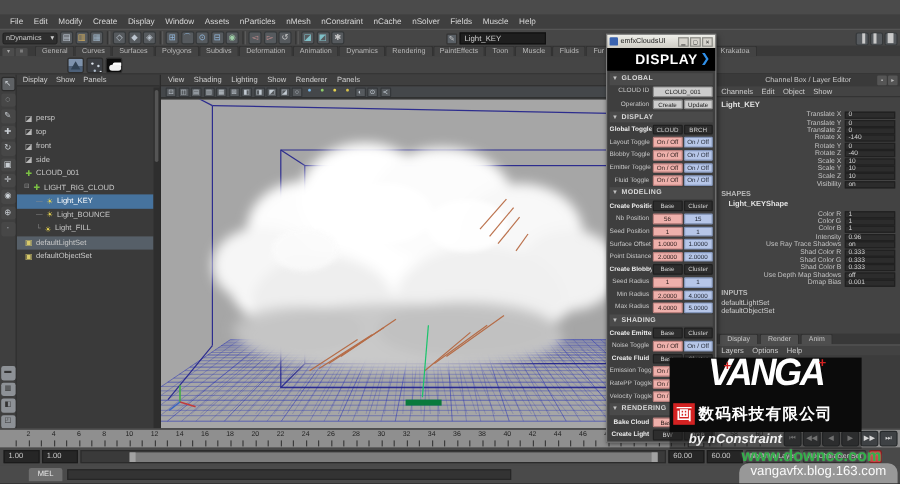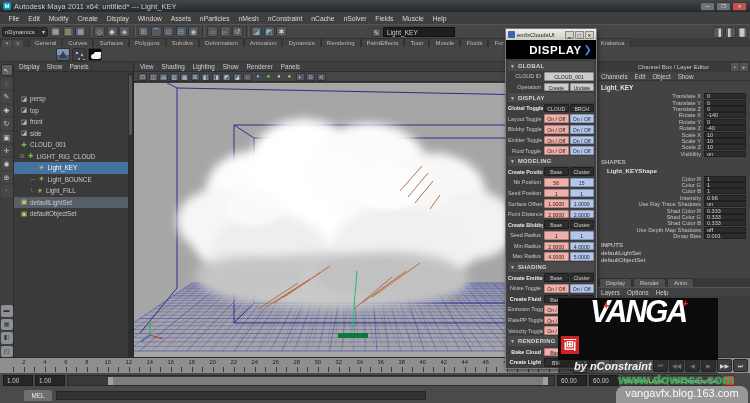--- a/index.html
+++ b/index.html
@@ -135,29 +135,20 @@
 #brand-credit{position:absolute;left:0;top:62px;width:160px;height:14px;background:rgba(30,30,30,.55);font-size:11px;font-weight:bold;font-style:italic;color:#f2f2f2;padding-left:16px;line-height:13px;white-space:nowrap}
 #wm-big{left:610px;top:344px;font-size:27px;font-weight:bold;color:rgba(46,170,60,.22);-webkit-text-stroke:1.4px rgba(46,175,62,.85);letter-spacing:1px;z-index:30;white-space:nowrap}
 #wm-url1{left:618px;top:372px;font-size:13.5px;font-weight:bold;color:#33b04a;z-index:30;text-shadow:0 0 2px rgba(255,255,255,.35);white-space:nowrap}
 #wm-pill{left:616px;top:386px;width:132px;height:32px;background:rgba(158,158,158,.93);border-radius:8px;font-size:11px;color:#fafafa;text-align:center;line-height:15px;z-index:31;white-space:nowrap}
 </style>
 </head>
 <body>
 
 <div id="root">
 
-  <div class="abs" id="titlebar">
-    <div id="maya-logo">M</div>
-    <div id="title-text">Autodesk Maya 2011 x64: untitled*  ---  Light_KEY</div>
-    <div id="win-btns">
-      <div class="winbtn">—</div>
-      <div class="winbtn">❐</div>
-      <div class="winbtn close">✕</div>
-    </div>
-  </div>
 
   <div class="abs" id="menubar">
       <div class="menu-item">File</div>
       <div class="menu-item">Edit</div>
       <div class="menu-item">Modify</div>
       <div class="menu-item">Create</div>
       <div class="menu-item">Display</div>
       <div class="menu-item">Window</div>
       <div class="menu-item">Assets</div>
       <div class="menu-item">nParticles</div>
@@ -962,20 +953,21 @@
     <div id="cmd-input"></div>
   </div>
 
   <div class="abs" id="branding">
     <div id="brand-black">
       <div id="brand-logo">VANGA</div>
       <div class="brand-plus" id="bp1">+</div>
       <div class="brand-plus" id="bp2">+</div>
       <div id="brand-cnrow">
         <div id="brand-mark">画</div>
+        <div id="brand-cn">数码科技有限公司</div>
       </div>
     </div>
     <div id="brand-credit">by nConstraint</div>
   </div>
 
   <div class="abs" id="wm-url1">www.downcc.com</div>
   <div class="abs" id="wm-pill">vangavfx.blog.163.com</div>
 
 </div>
 

